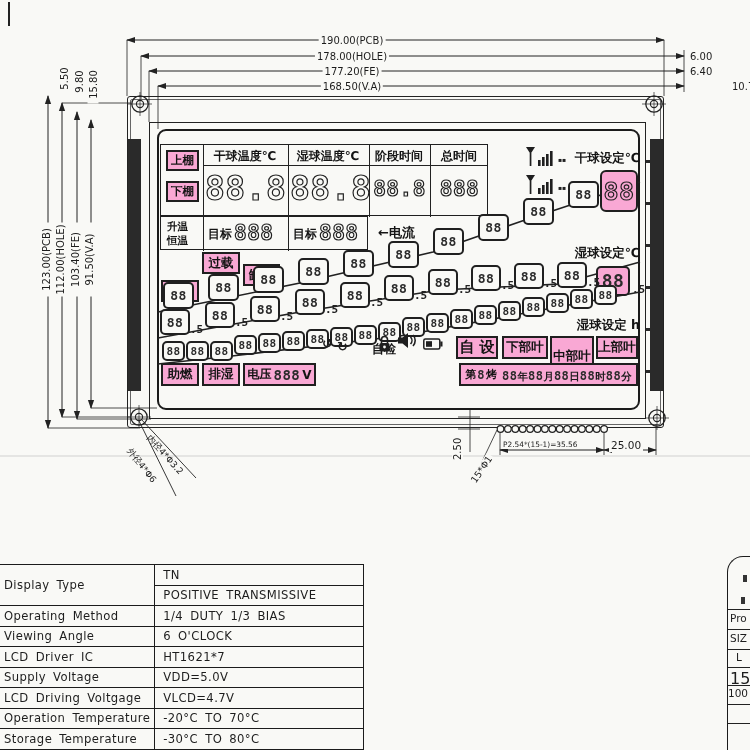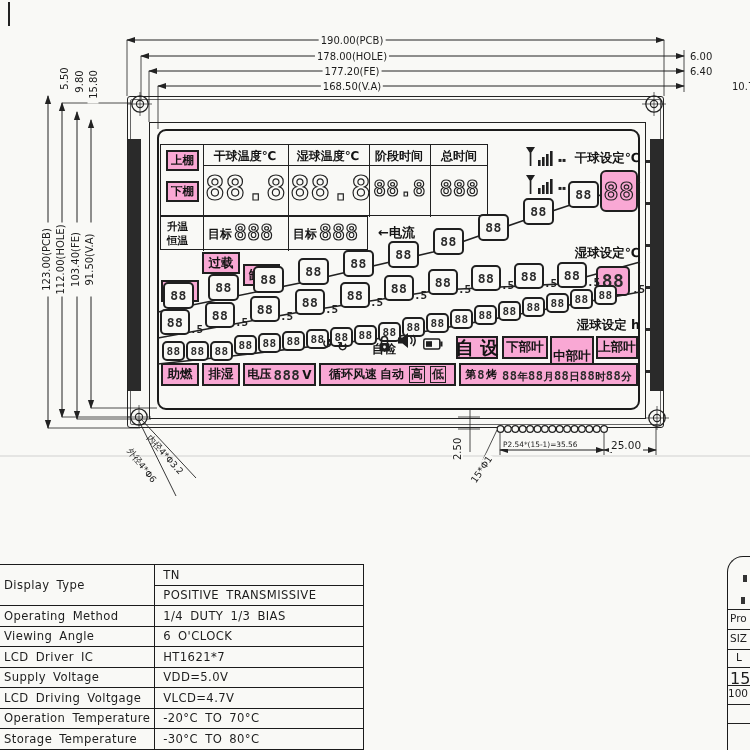--- a/index.html
+++ b/index.html
@@ -260,37 +260,31 @@
   <svg style="left:398px;top:332px;" width="20" height="18" viewBox="0 0 20 18">
     <polygon points="0,5.5 4.5,5.5 10,1 10,16 4.5,11.5 0,11.5" fill="#1f1f1f"></polygon>
     <path d="M12.5,5 a5,5 0 0 1 0,7 M15,3 a8,8 0 0 1 0,11" fill="none" stroke="#1f1f1f" stroke-width="1.6"></path>
   </svg>
   <svg style="left:423px;top:338px;" width="20" height="12" viewBox="0 0 20 12">
     <rect x="0.8" y="1" width="16" height="10" rx="1.5" fill="none" stroke="#1f1f1f" stroke-width="1.5"></rect>
     <rect x="17.3" y="3.5" width="2.2" height="5" fill="#1f1f1f"></rect>
     <rect x="3" y="3.2" width="6" height="5.6" fill="#1f1f1f"></rect>
   </svg>
 
-  <div class="bx cjk" style="left:456px;top:336px;width:42px;height:23px;font-size:18px;">自 设</div>
+  <div class="bx cjk" style="left:456px;top:336px;width:42px;height:23px;font-size:15px;">自 设</div>
   <div class="bx cjk" style="left:502px;top:336px;width:46px;height:23px;font-size:12.5px;">下部叶</div>
   <div class="bx cjk" style="left:550px;top:336px;width:44px;height:40px;font-size:12.5px;">中部叶</div>
   <div class="bx cjk" style="left:596px;top:336px;width:42px;height:23px;font-size:12.5px;">上部叶</div>
 
   <div class="bx cjk" style="left:161px;top:363px;width:38px;height:23px;font-size:12.5px;">助燃</div>
   <div class="bx cjk" style="left:202px;top:363px;width:38px;height:23px;font-size:12.5px;">排湿</div>
   <div class="bx" style="left:243px;top:363px;width:73px;height:23px;gap:2px;">
     <span class="cjk" style="font-size:12px;">电压</span>
     <span class="seg" style="font-size:14px;">888</span>
     <span class="cjk" style="font-size:12px;">V</span>
-  </div>
-  <div class="bx" style="left:319px;top:363px;width:137px;height:23px;gap:3px;">
-    <span class="cjk" style="font-size:12px;">循环风速</span>
-    <span class="cjk" style="font-size:12px;">自动</span>
-    <span class="mini">高</span>
-    <span class="mini">低</span>
   </div>
   <div class="bx" style="left:459px;top:363px;width:179px;height:23px;gap:1px;white-space:nowrap;">
     <span class="cjk" style="font-size:11px;">第</span>
     <span class="seg" style="font-size:12px;">8</span>
     <span class="cjk" style="font-size:11px;margin-right:4px;">烤</span>
     <span id="datetime"><span class="seg" style="font-size: 12px;">88</span><span class="unit">年</span><span class="seg" style="font-size: 12px;">88</span><span class="unit">月</span><span class="seg" style="font-size: 12px;">88</span><span class="unit">日</span><span class="seg" style="font-size: 12px;">88</span><span class="unit">时</span><span class="seg" style="font-size: 12px;">88</span><span class="unit">分</span></span>
   </div>
 <div class="abs" style="left: 136px; top: 160px; width: 5px; height: 2.5px; background: rgb(42, 42, 42);"></div>
     <div class="abs" style="left: 646px; top: 160px; width: 5px; height: 2.5px; background: rgb(42, 42, 42);"></div>
     <div class="abs" style="left: 136px; top: 202px; width: 5px; height: 2.5px; background: rgb(42, 42, 42);"></div>

